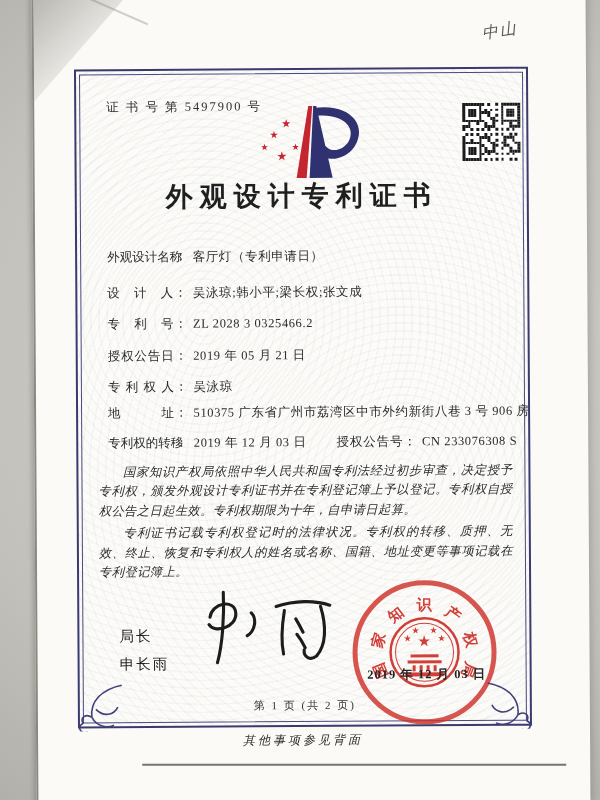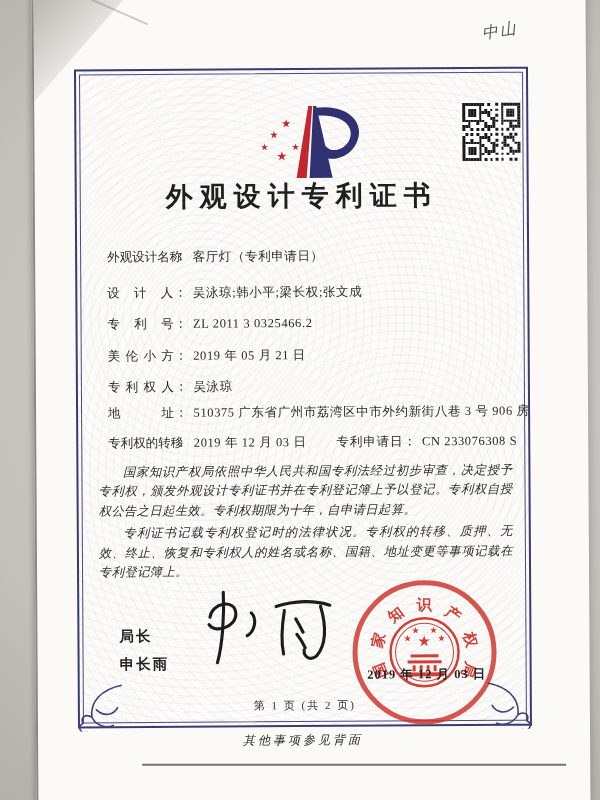--- a/index.html
+++ b/index.html
@@ -37,21 +37,21 @@
   .flabel{display:inline-block;width:66px;text-align:justify;text-align-last:justify;}
   .fcolon{margin-left:1px;}
   .fvalue{margin-left:6px;letter-spacing:.6px;}
   .r1{top:178px}.r2{top:214px}.r3{top:245px}.r4{top:277px}.r5{top:308px}.r6{top:334px}.r7{top:364px}
   .pair2{margin-left:30px;}
   
   .paras{position:absolute;left:20px;right:16px;top:392px;}
   .para{margin:0 0 3px 0;font-size:12.3px;line-height:1.58;color:#2d2d2d;text-align:justify;
         text-indent:2em;font-style:italic;letter-spacing:.4px;}
   
-  .official{position:absolute;left:40px;top:551px;font-size:14.5px;font-weight:700;color:#222;line-height:1.95;letter-spacing:2px;}
+  .official{position:absolute;left:40px;top:551px;font-size:14.5px;font-weight:400;color:#222;line-height:1.95;letter-spacing:2px;}
   .signature{position:absolute;left:110px;top:515px;width:155px;height:84px;}
   
   .seal{position:absolute;left:273px;top:511px;width:134px;height:134px;border-radius:50%;
         border:5px solid rgba(205,48,40,.88);opacity:.92;}
   .seal-char{position:absolute;left:50%;top:50%;font-size:15px;font-weight:700;color:#cd3028;
         transform:translate(-50%,-50%) rotate(var(--a)) translateY(-47px);}
   .emblem{position:absolute;left:50%;top:50%;transform:translate(-50%,-50%);}
   .seal-date{position:absolute;left:280px;top:597px;width:134px;text-align:center;font-size:12.5px;
         font-weight:700;color:#232323;letter-spacing:1px;z-index:5;}
   .page-info{position:absolute;left:0;top:628px;width:100%;text-align:center;font-size:11px;color:#333;letter-spacing:2px;}
@@ -69,20 +69,21 @@
 <body>
 
 <div class="stage">
   <div class="paper">
     <div class="corner-shadow"></div>
     <div class="crease"></div>
     <div class="handwritten">中山</div>
 
     <div class="frame">
 
+      <div class="cert-no">证 书 号 第 5497900 号</div>
 
       <div class="logo">
         <svg width="118" height="88" viewBox="0 0 118 88">
           <text x="8" y="52" font-size="9" fill="#c4252f" font-family="DejaVu Sans">★</text>
           <text x="17" y="40" font-size="10" fill="#c4252f" font-family="DejaVu Sans">★</text>
           <text x="29" y="29" font-size="11" fill="#c4252f" font-family="DejaVu Sans">★</text>
           <text x="24" y="62" font-size="12" fill="#c4252f" font-family="DejaVu Sans">★</text>
           <text x="39" y="52" font-size="9" fill="#c4252f" font-family="DejaVu Sans">★</text>
           <polygon points="56,8 60,8 54,80 44,80" fill="#c4252f"></polygon>
           <polygon points="61,8 64,8 80,80 57,80" fill="#2f3170"></polygon>
@@ -536,33 +537,33 @@
 
       <h1 class="title">外观设计专利证书</h1>
 
       <div class="frow r1">
         <span class="flabel">外观设计名称</span><span class="fcolon">：</span><span class="fvalue">客厅灯（专利申请日）</span>
       </div>
       <div class="frow r2">
         <span class="flabel">设 计 人</span><span class="fcolon">：</span><span class="fvalue">吴泳琼;韩小平;梁长权;张文成</span>
       </div>
       <div class="frow r3">
-        <span class="flabel">专 利 号</span><span class="fcolon">：</span><span class="fvalue">ZL 2011 3 0325466.2</span>
+        <span class="flabel">专 利 号</span><span class="fcolon">：</span><span class="fvalue">ZL 2028 3 0325466.2</span>
       </div>
       <div class="frow r4">
-        <span class="flabel">美伦小方</span><span class="fcolon">：</span><span class="fvalue">2019 年 05 月 21 日</span>
+        <span class="flabel">授权公告日</span><span class="fcolon">：</span><span class="fvalue">2019 年 05 月 21 日</span>
       </div>
       <div class="frow r5">
         <span class="flabel">专 利 权 人</span><span class="fcolon">：</span><span class="fvalue">吴泳琼</span>
       </div>
       <div class="frow r6">
         <span class="flabel">地 址</span><span class="fcolon">：</span><span class="fvalue">510375 广东省广州市荔湾区中市外约新街八巷 3 号 906 房</span>
       </div>
       <div class="frow r7">
-        <span class="flabel">专利权的转移</span><span class="fcolon">：</span><span class="fvalue">2019 年 12 月 03 日</span><span class="pair2"></span><span class="flabel">专利申请日</span><span class="fcolon">：</span><span class="fvalue">CN 233076308 S</span>
+        <span class="flabel">专利权的转移</span><span class="fcolon">：</span><span class="fvalue">2019 年 12 月 03 日</span><span class="pair2"></span><span class="flabel">授权公告号</span><span class="fcolon">：</span><span class="fvalue">CN 233076308 S</span>
       </div>
 
       <div class="paras">
         <p class="para">国家知识产权局依照中华人民共和国专利法经过初步审查，决定授予专利权，颁发外观设计专利证书并在专利登记簿上予以登记。专利权自授权公告之日起生效。专利权期限为十年，自申请日起算。</p>
         <p class="para">专利证书记载专利权登记时的法律状况。专利权的转移、质押、无效、终止、恢复和专利权人的姓名或名称、国籍、地址变更等事项记载在专利登记簿上。</p>
       </div>
 
       <div class="official">
         <div>局长</div>
         <div>申长雨</div>

